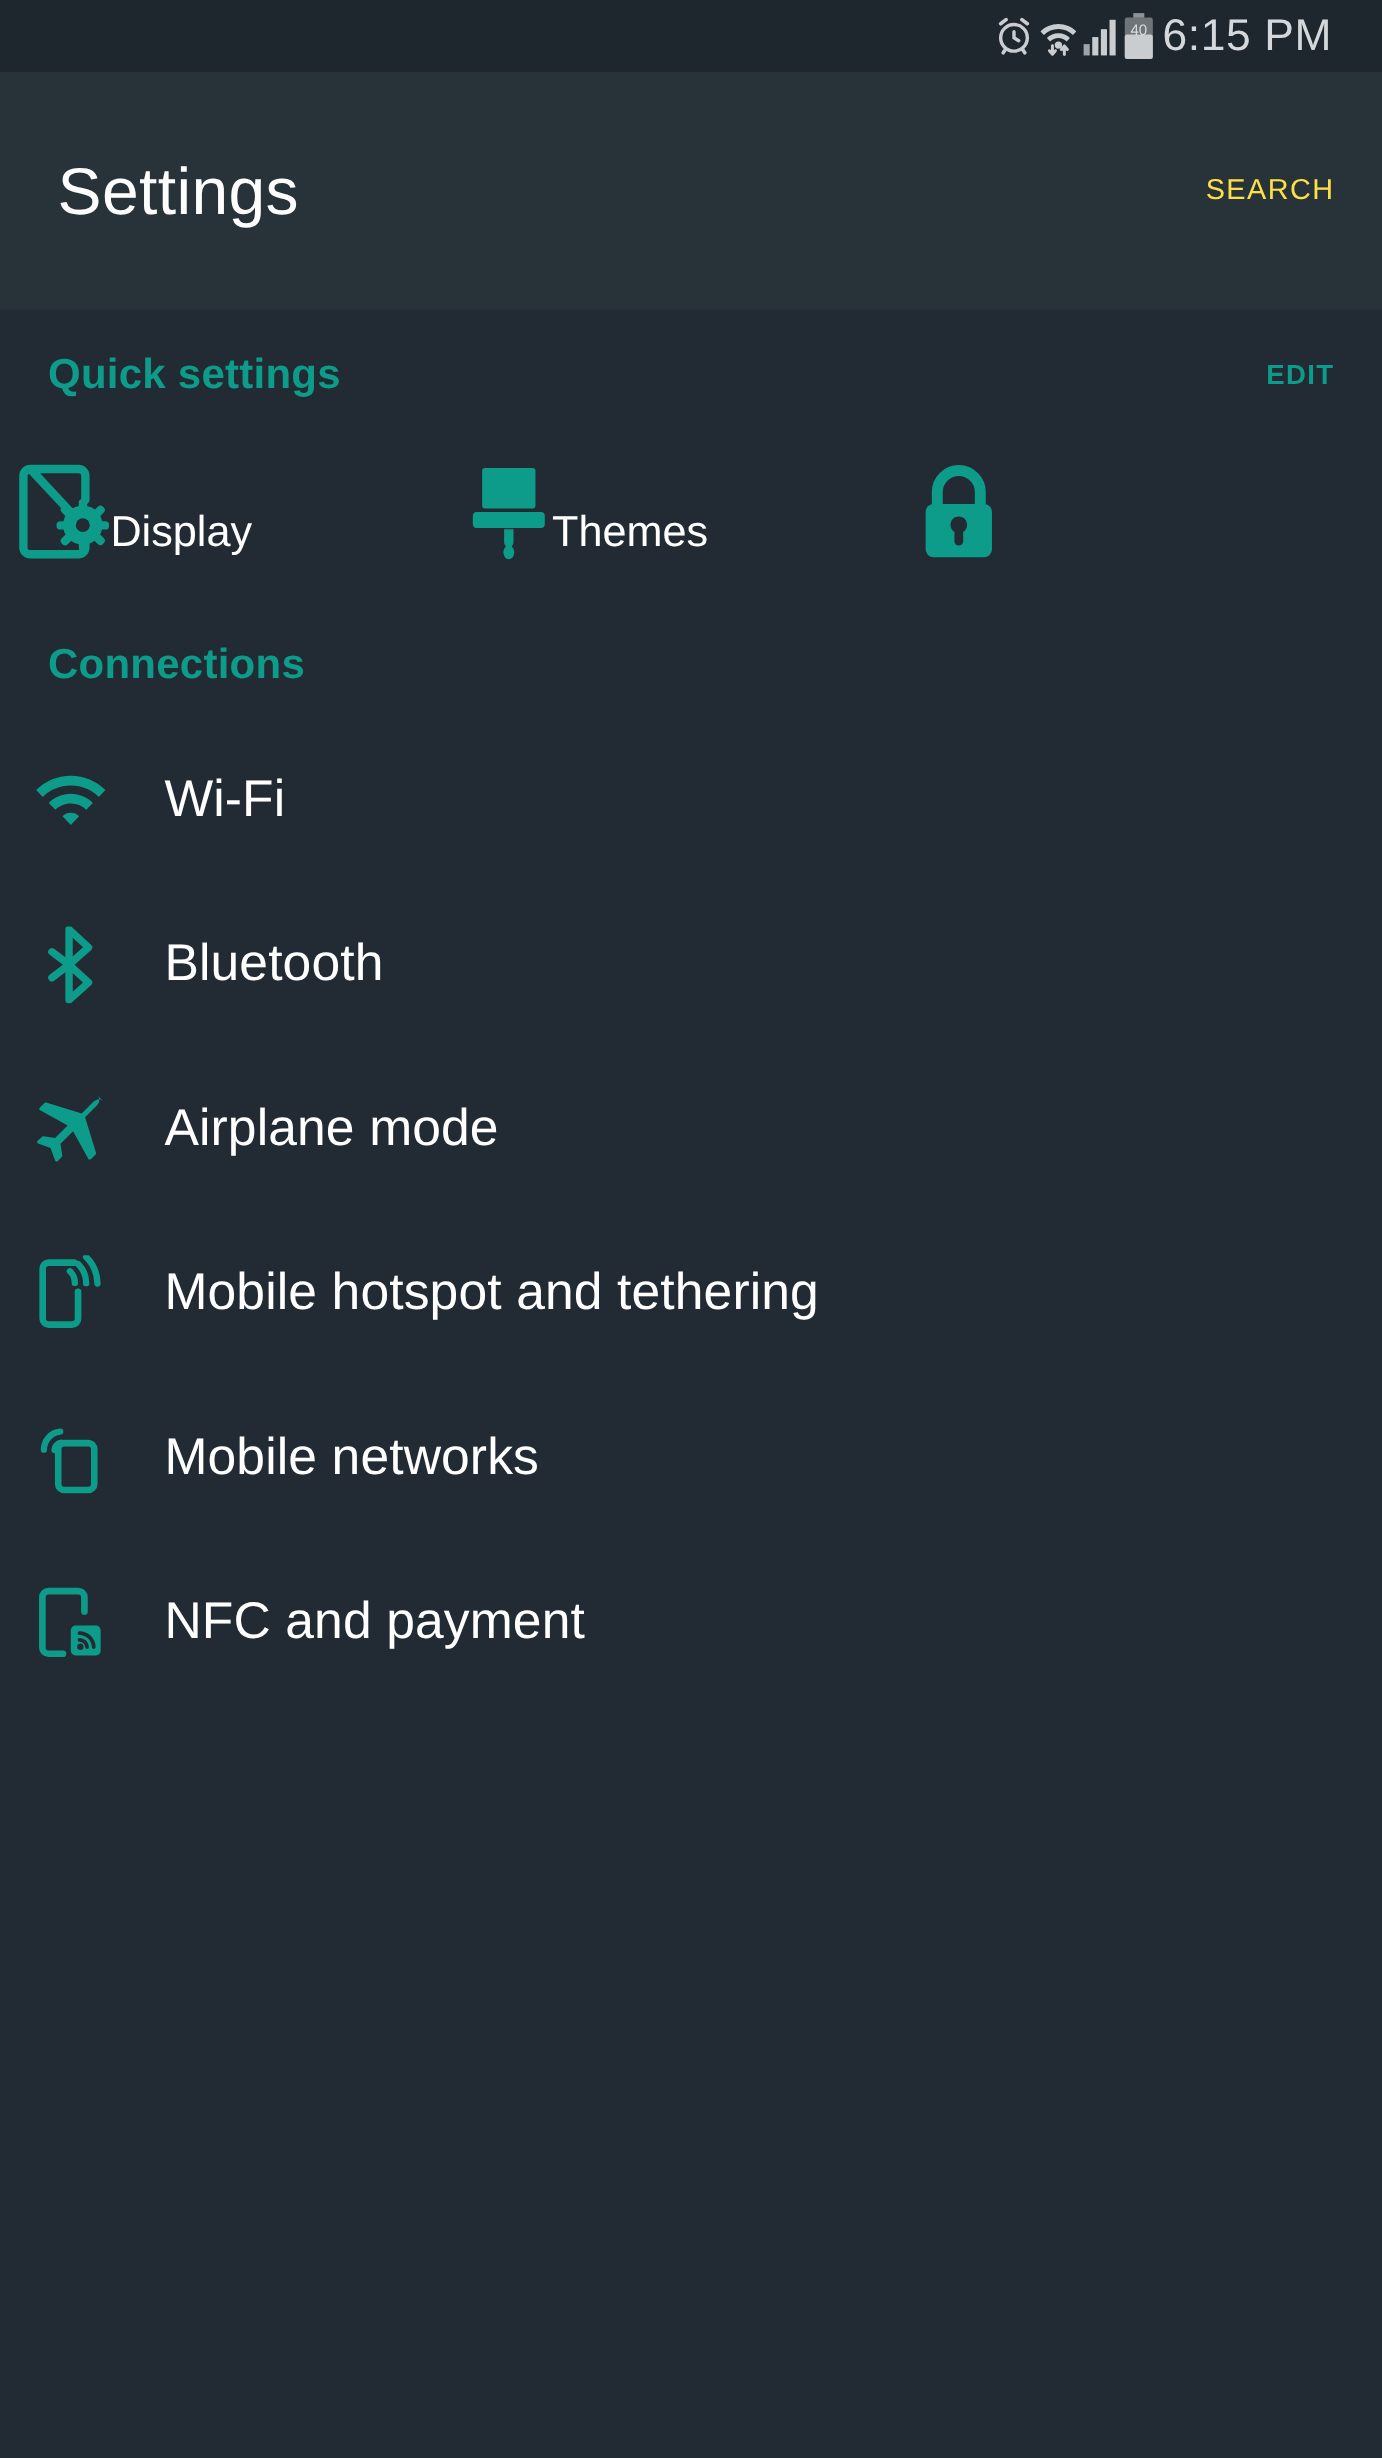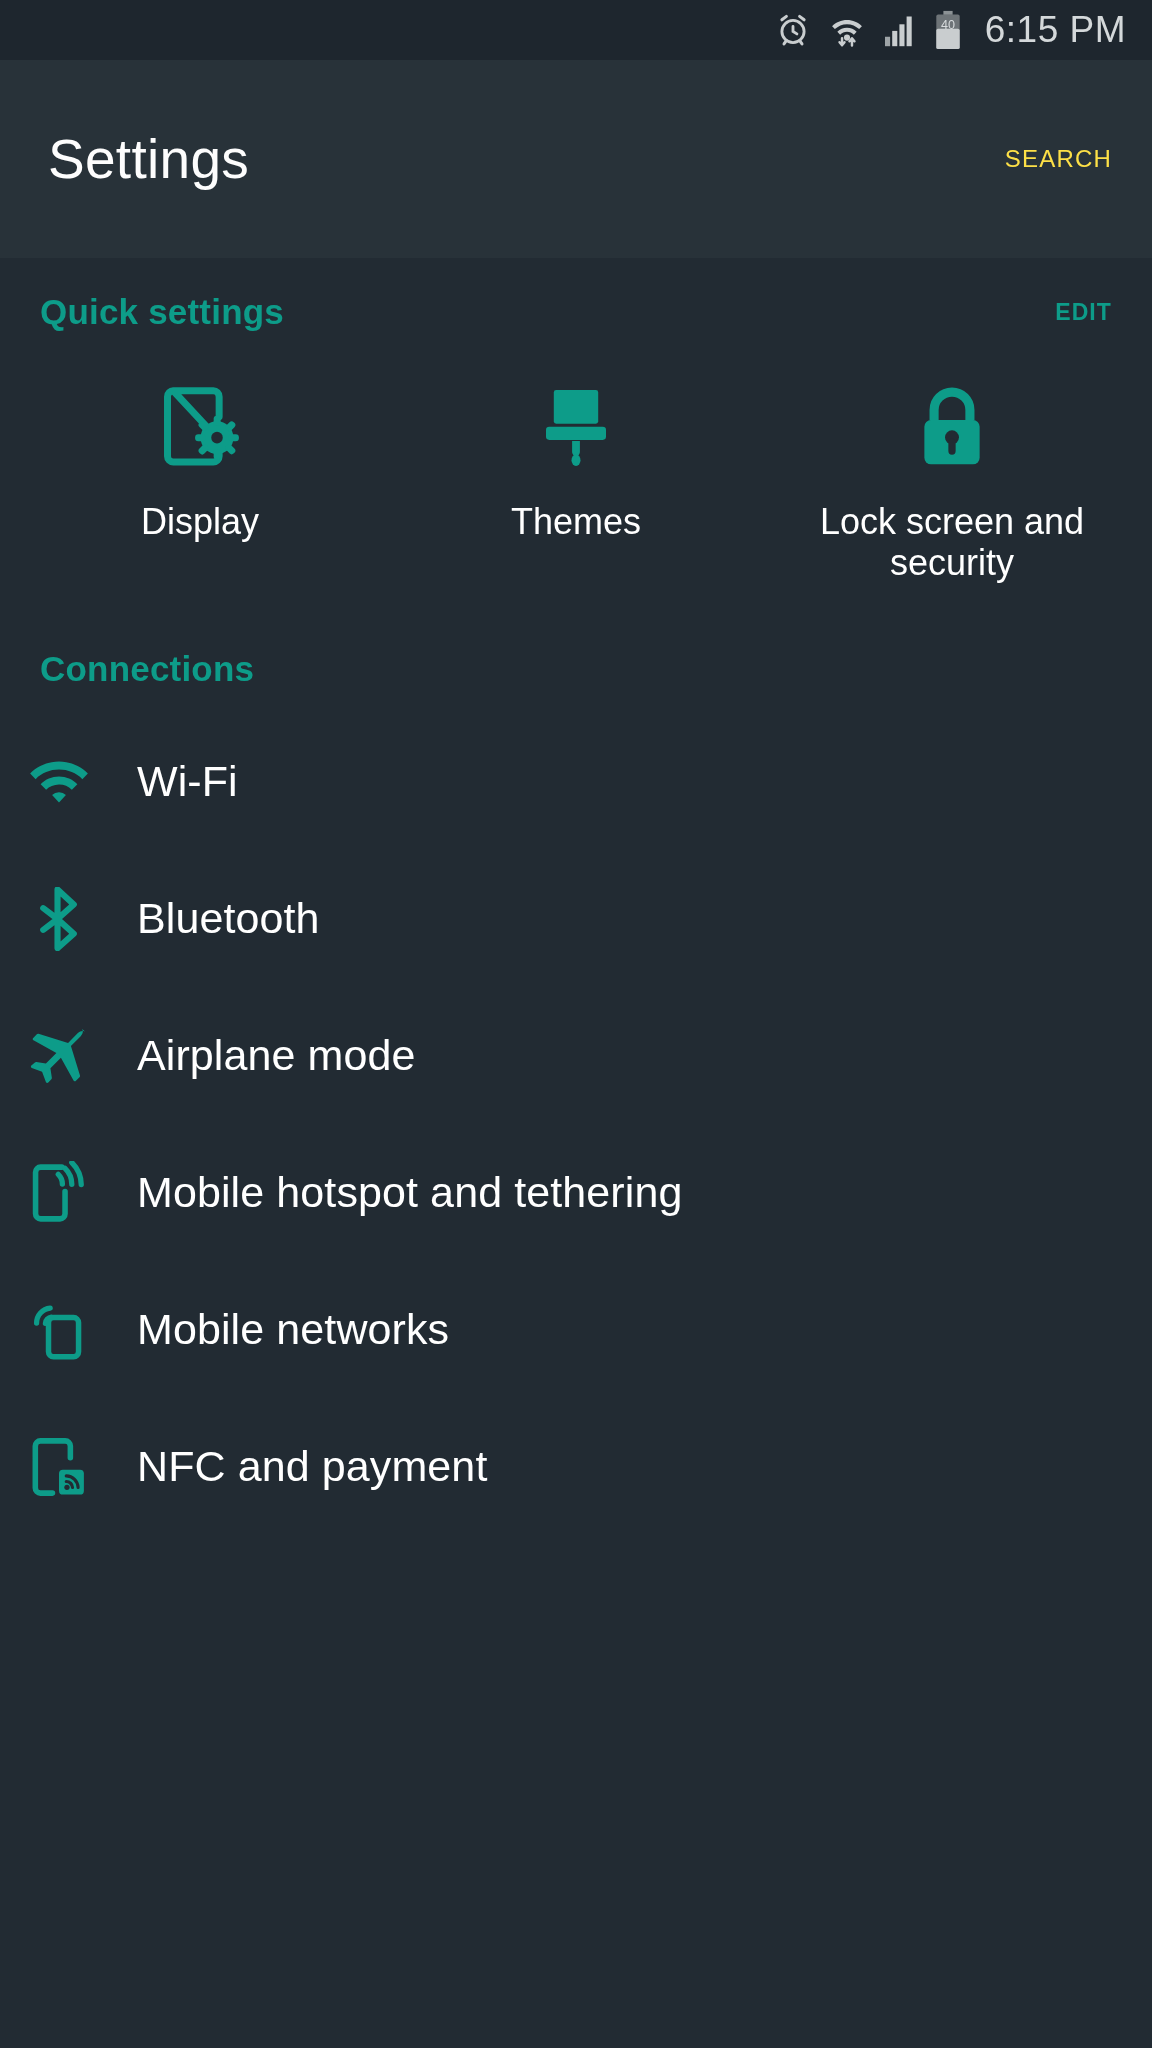--- a/index.html
+++ b/index.html
@@ -8,21 +8,21 @@
     background:#222b33;
     font-family:"Liberation Sans", sans-serif;
     overflow:hidden;
   }
   #screen { width:1152px; height:2048px; position:relative; background:#222b33; }
 
   
   .statusbar {
     height:60px; background:#1e262e;
     display:flex; align-items:center; justify-content:flex-end;
-    padding-right:26px; gap:17px;
+    padding-right:42px; 
   }
   .sb-icon { display:flex; align-items:center; justify-content:center; }
   .sb-time {
     color:#d4d8da; font-size:37px; letter-spacing:.5px;
     margin-left:6px; white-space:nowrap;
   }
 
   
   .appbar {
     height:198px; background:#283239;
@@ -38,21 +38,21 @@
     padding:0 40px;
   }
   .section-title { color:#0d9c89; font-size:35px; font-weight:bold; letter-spacing:.2px; }
   .section-action { color:#0d9c89; font-size:23px; font-weight:bold; letter-spacing:1.1px; }
 
   #quick-head { margin-top:34px;gap:12px; }
 
   
   .tiles { display:flex; margin-top:52px; padding:0 12px; }
   .tile {
-    flex:1; display:flex; flex-direction:column; align-items:center;
+    flex:1; display:flex; align-items:center;
   }
   .tile-icon { height:84px; display:flex; align-items:flex-end; justify-content:center; }
   .tile-label {
     margin-top:34px; color:#ffffff; font-size:36px;
     text-align:center; line-height:1.13; max-width:290px;
   }
 
   
   #connections-head { margin-top:66px; }
   .list { margin-top:24px; }
@@ -164,21 +164,20 @@
 
     <div class="tile">
       <div class="tile-icon">
         <svg width="70" height="82" viewBox="0 0 23 27">
           <path d="M5.6 11.4V7.9a5.9 5.9 0 0 1 11.8 0v3.5" fill="none" stroke="#0d9c89" stroke-width="3"></path>
           <rect x="2.4" y="11.2" width="18.2" height="14.6" rx="2.2" fill="#0d9c89"></rect>
           <circle cx="11.5" cy="16.9" r="2.3" fill="#222b33"></circle>
           <rect x="10.3" y="17.4" width="2.4" height="5.2" rx="1.2" fill="#222b33"></rect>
         </svg>
       </div>
-      <div class="tile-label">Lock screen and security</div>
     </div>
   </div>
 
   <div class="section-head" id="connections-head">
     <div class="section-title">Connections</div>
   </div>
 
   <div class="list">
 
     <div class="row">

